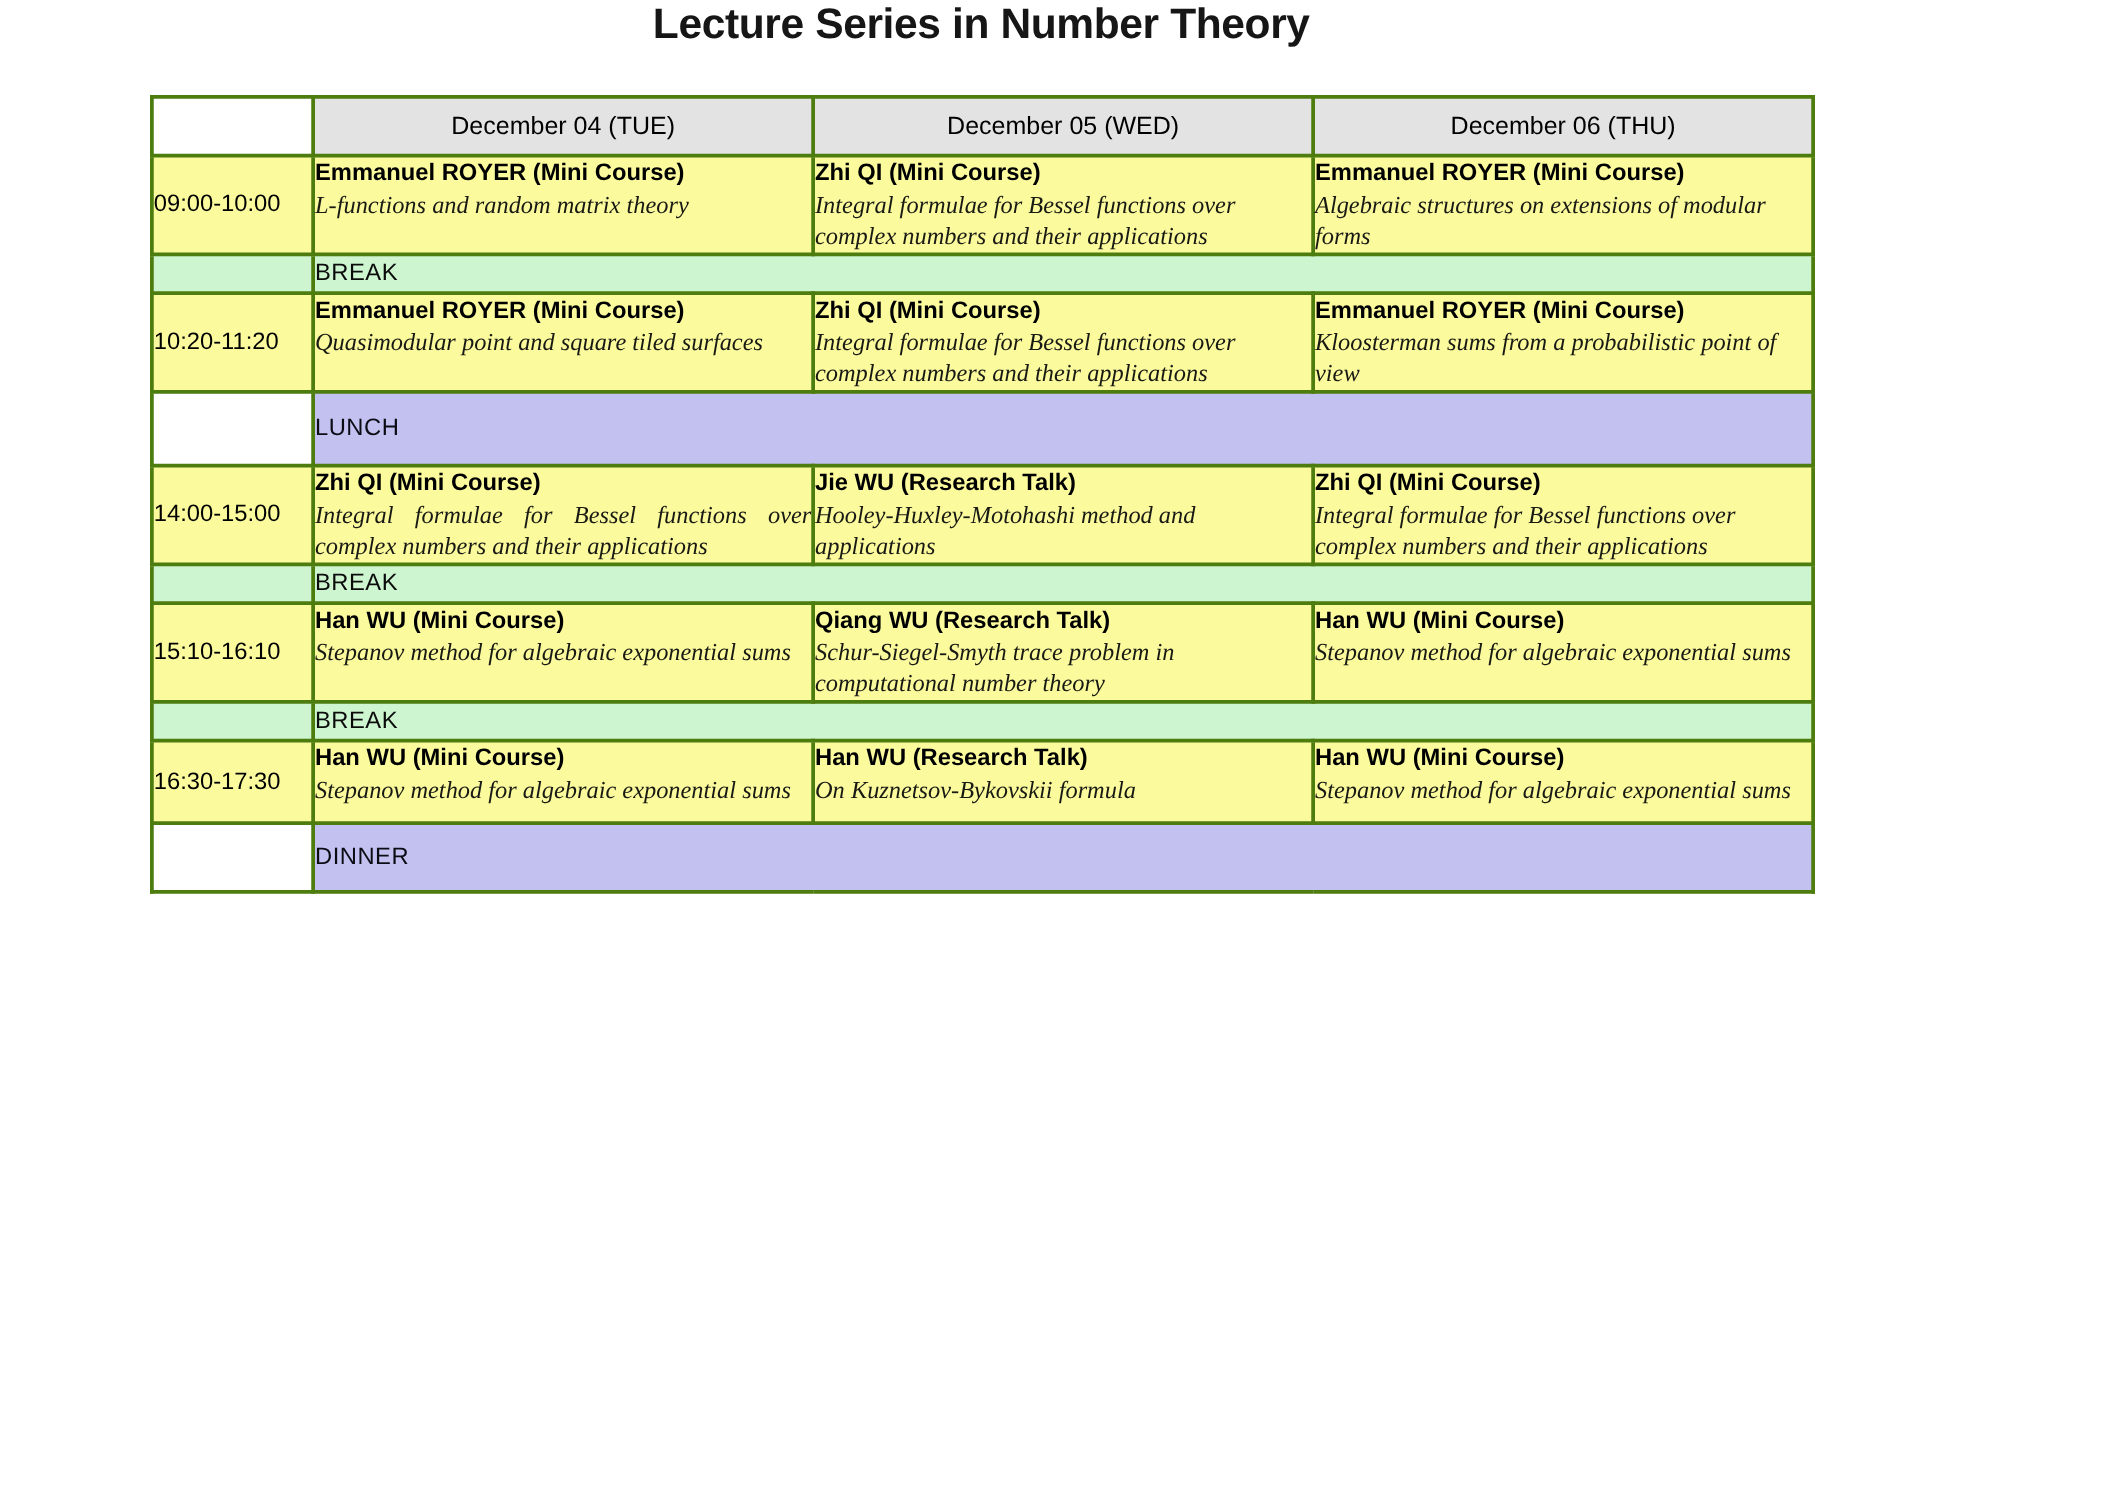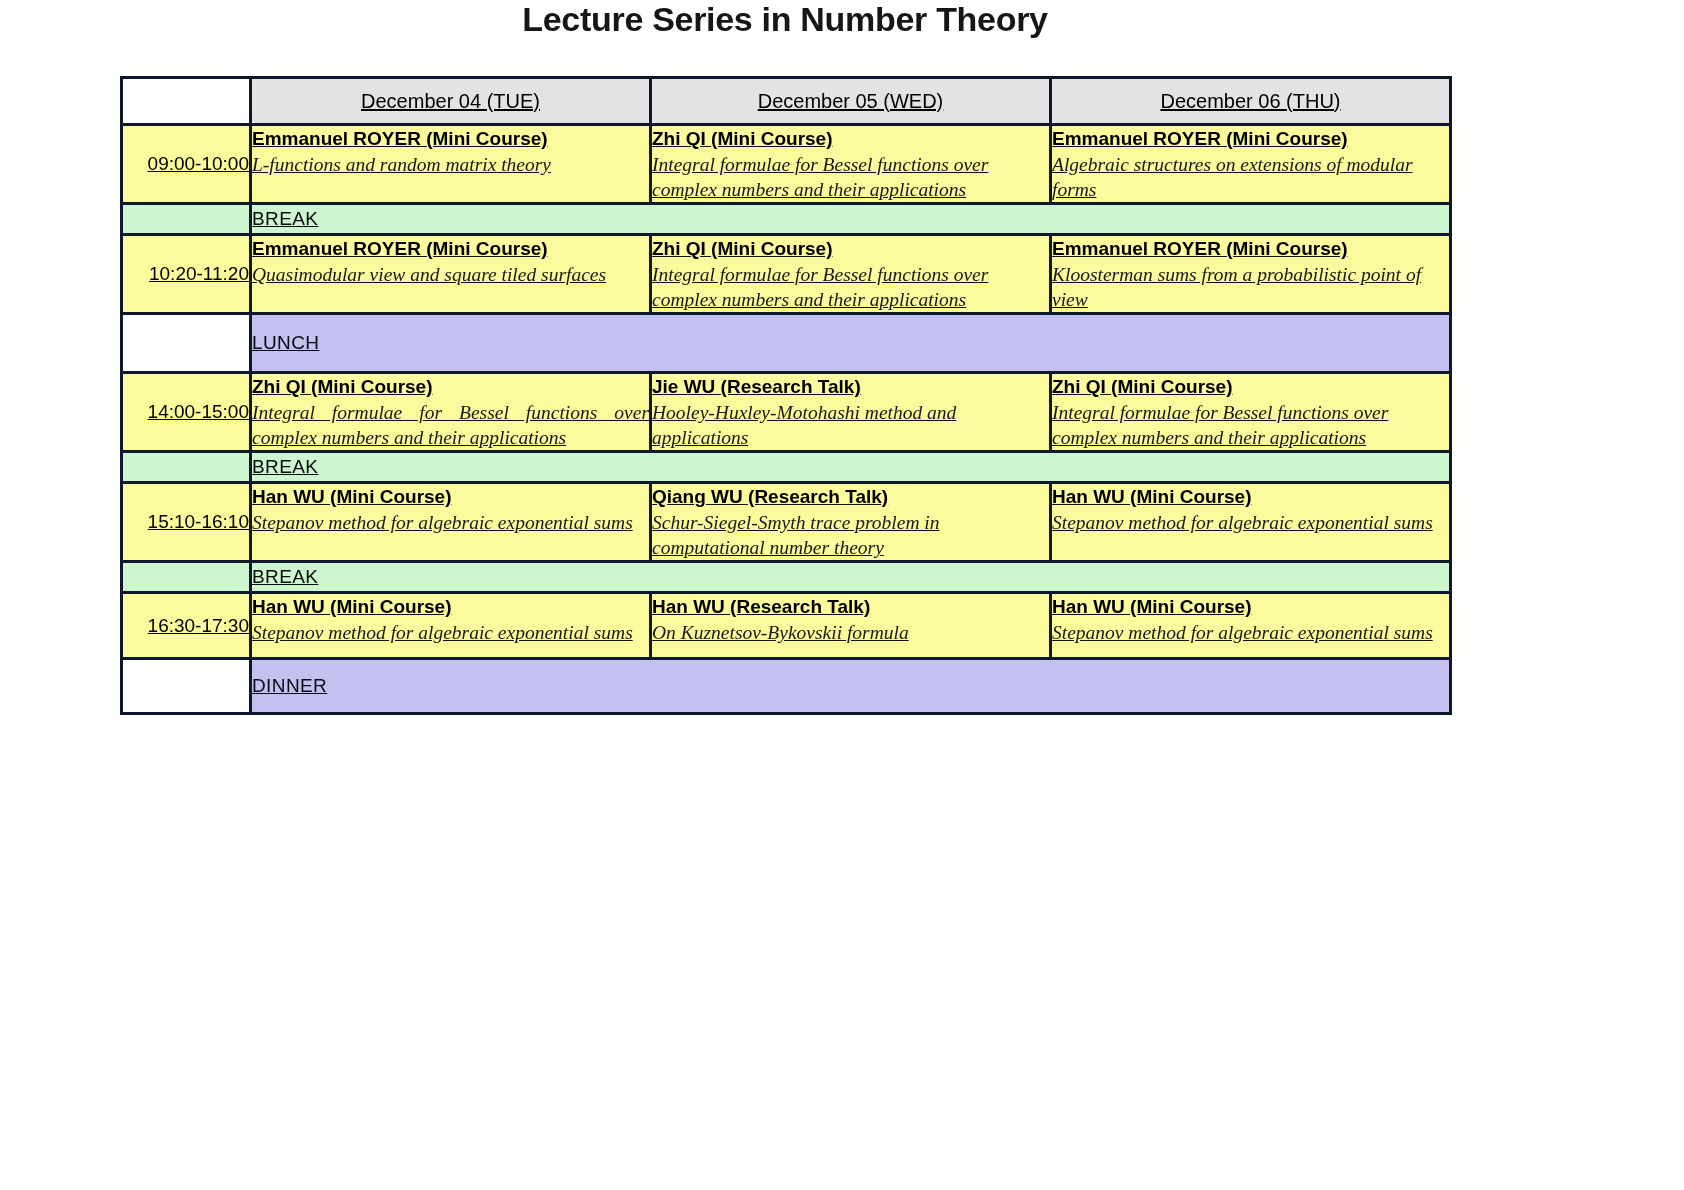--- a/index.html
+++ b/index.html
@@ -37,37 +37,36 @@
   }
   table.schedule{
     margin-top:37px;
     width:1330px;
     table-layout:fixed;
     border-collapse:collapse;
   }
   table.schedule col.time-col{width:129px;}
   table.schedule col.day-col{width:400px;}
   table.schedule td, table.schedule th{
-    border:3px solid #0f172a;
+    border:3px solid #4d7c0f;
     padding:0;
-    text-decoration:underline;
   }
   th.day-header{
     background:var(--c-dayhead);
     height:47px;
     font-weight:normal;
     font-size:20px;
     text-align:center;
     vertical-align:middle;
     color:#000;
   }
   th.corner{background:transparent;}
   td.time-cell{
     background:var(--c-session);
-    text-align:right;
+    text-align:left;
     vertical-align:middle;
     font-size:19px;
     color:#000;
   }
   td.blank-cell{background:transparent;}
   td.session-cell{
     background:var(--c-session);
     vertical-align:top;
     padding:4px 11px 6px 11px;
   }
@@ -151,21 +150,21 @@
 
     <tr>
       <td class="break-cell"></td>
       <td class="break-cell" colspan="3">BREAK</td>
     </tr>
 
     <tr class="row-session">
       <td class="time-cell">10:20-11:20</td>
       <td class="session-cell">
         <span class="speaker">Emmanuel ROYER (Mini Course)</span>
-        <span class="talk">Quasimodular view and square tiled surfaces</span>
+        <span class="talk">Quasimodular point and square tiled surfaces</span>
       </td>
       <td class="session-cell">
         <span class="speaker">Zhi QI (Mini Course)</span>
         <span class="talk">Integral formulae for Bessel functions over complex numbers and their applications</span>
       </td>
       <td class="session-cell">
         <span class="speaker">Emmanuel ROYER (Mini Course)</span>
         <span class="talk">Kloosterman sums from a probabilistic point of view</span>
       </td>
     </tr>

